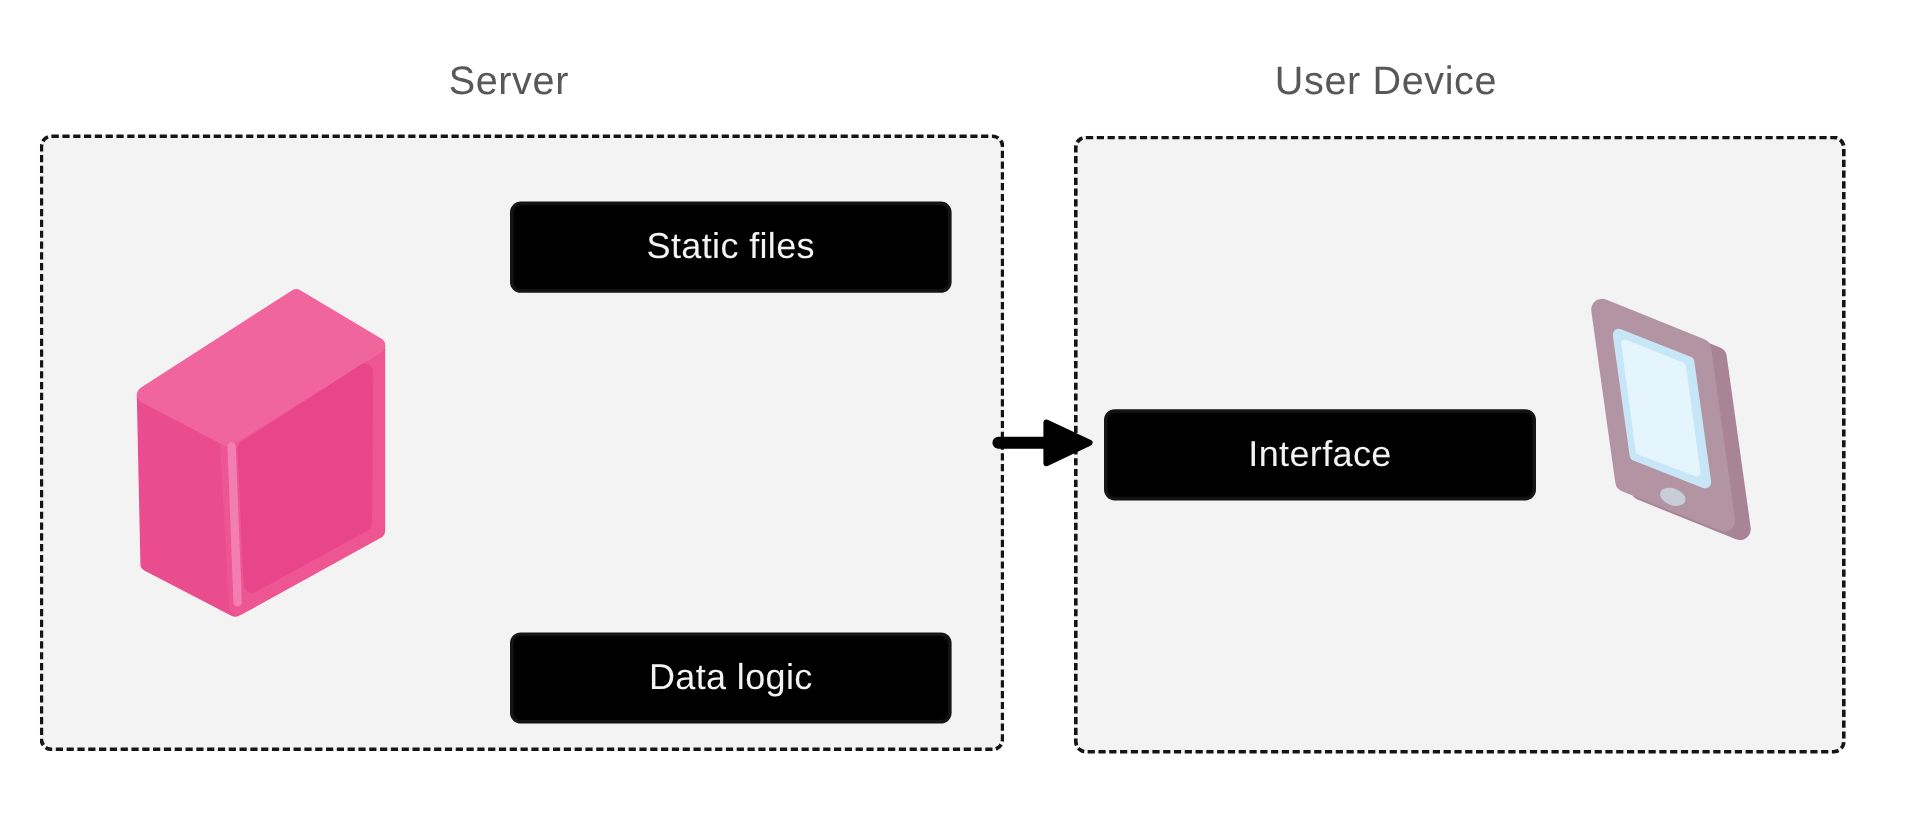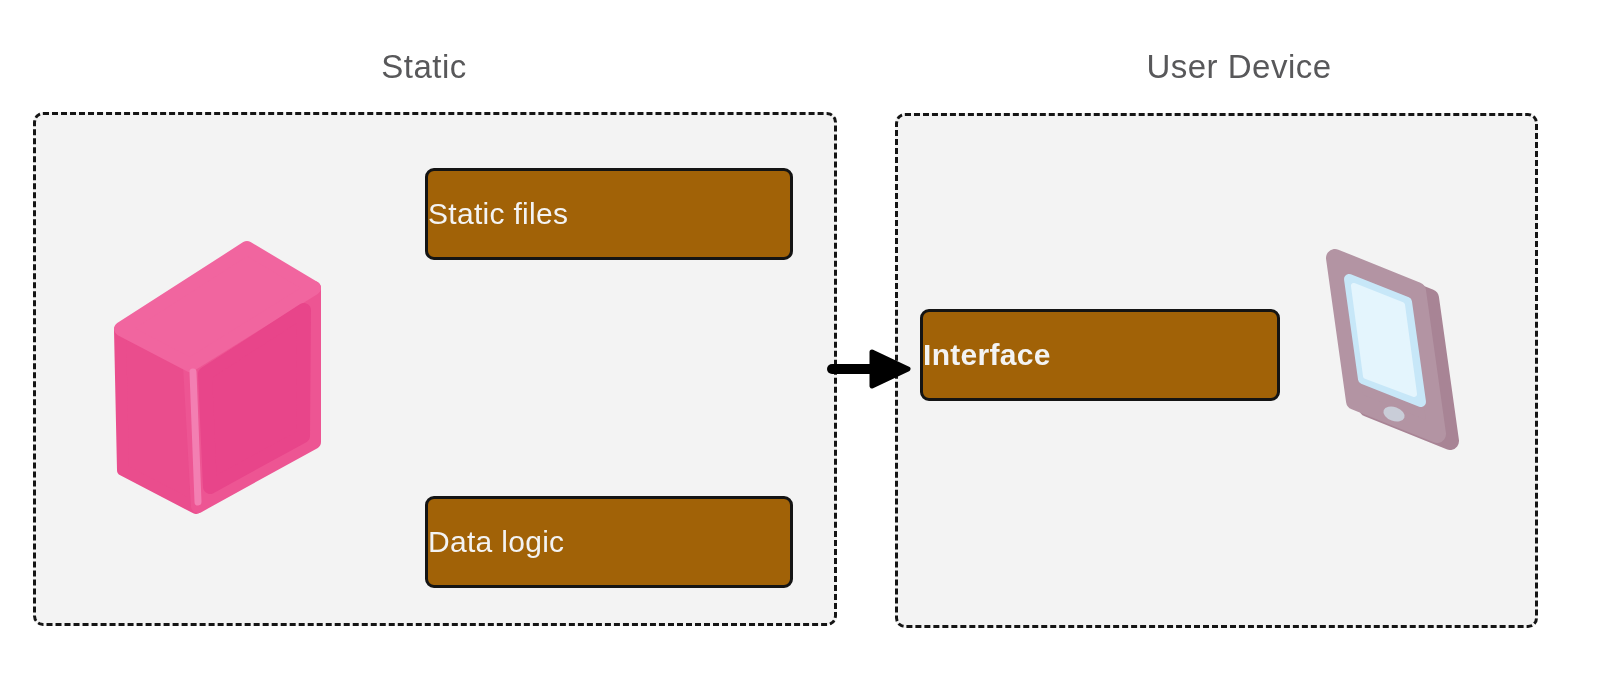--- a/index.html
+++ b/index.html
@@ -30,50 +30,51 @@
     border: 3px dashed #151515;
     border-radius: 10px;
     background: #f3f3f3;
     box-sizing: border-box;
   }
   .area-server { left: 33px;  top: 112px; width: 804px; height: 514px; }
   .area-device { left: 895px; top: 113px; width: 643px; height: 515px; }
   .component {
     position: absolute;
     width: 368px;
-    height: 92px;
-    background: #a16207;
+    height: 76px;
+    background: #000000;
     border: 3px solid #141414;
     border-radius: 9px;
     box-sizing: border-box;
     display: flex;
     align-items: center;
+    justify-content: center;
     font-size: 30px;
     font-weight: 300;
     color: #f3f3f3;
     letter-spacing: 0.3px;
   }
   .comp-server { left: 425px; }
   .c0 { top: 168px; }
   .c1 { top: 277px; }
   .c2 { top: 387px; }
-  .c3 { top: 496px; }
-  .comp-interface { left: 920px; top: 309px; width: 360px; font-weight: bold; }
+  .c3 { top: 527px; }
+  .comp-interface { left: 920px; top: 341px; width: 360px; }
   .icon-svg { position: absolute; }
   #cube-icon   { left: 108px;  top: 240px; width: 215px; height: 275px; }
   #tablet-icon { left: 1295px; top: 248px; width: 165px; height: 230px; }
   #flow-arrow  { left: 826px;  top: 346px; width: 86px;  height: 46px; }
 </style>
 </head>
 <body>
 
 <div class="canvas">
 
-  <div class="area-title" style="left:424px">Static</div>
-  <div class="area-title" style="left:1239px">User Device</div>
+  <div class="area-title" style="left:424px">Server</div>
+  <div class="area-title" style="left:1155px">User Device</div>
 
   <div class="area area-server"></div>
 
   <div class="area area-device"></div>
 
   <svg id="cube-icon" class="icon-svg" viewBox="0 0 215 275" aria-hidden="true">
 
     <polygon points="12,90 82,125 88,268 15,230" fill="#ea4d8d" stroke="#ea4d8d" stroke-width="12" stroke-linejoin="round"></polygon>
 
     <polygon points="82,125 206,48 206,202 90,266" fill="#ed5593" stroke="#ed5593" stroke-width="14" stroke-linejoin="round"></polygon>

